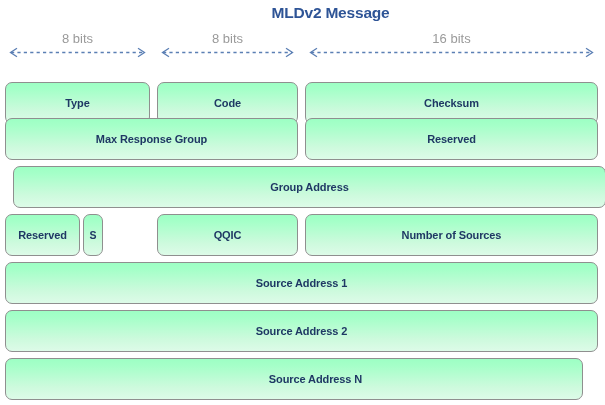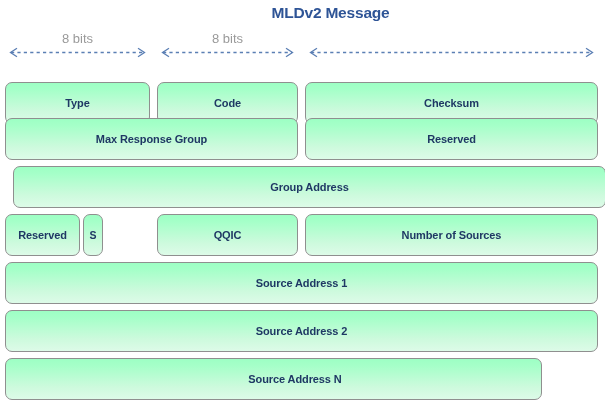--- a/index.html
+++ b/index.html
@@ -83,20 +83,21 @@
       </div>
       <div class="ruler" style="left: 157px; width: 141px;">
         <div class="lbl">8 bits</div>
         <svg class="arrow" viewBox="0 0 141 11" preserveAspectRatio="none">
           <line x1="6" y1="5.5" x2="135" y2="5.5" stroke="#5b7fb4" stroke-width="1.3" stroke-dasharray="3.2 3.2"></line>
           <polyline points="12,1.2999999999999998 5.5,5.5 12,9.7" fill="none" stroke="#5b7fb4" stroke-width="1.3"></polyline>
           <polyline points="129,1.2999999999999998 135.5,5.5 129,9.7" fill="none" stroke="#5b7fb4" stroke-width="1.3"></polyline>
         </svg>
       </div>
       <div class="ruler" style="left: 305px; width: 293px;">
+        <div class="lbl">16 bits</div>
         <svg class="arrow" viewBox="0 0 293 11" preserveAspectRatio="none">
           <line x1="6" y1="5.5" x2="287" y2="5.5" stroke="#5b7fb4" stroke-width="1.3" stroke-dasharray="3.2 3.2"></line>
           <polyline points="12,1.2999999999999998 5.5,5.5 12,9.7" fill="none" stroke="#5b7fb4" stroke-width="1.3"></polyline>
           <polyline points="281,1.2999999999999998 287.5,5.5 281,9.7" fill="none" stroke="#5b7fb4" stroke-width="1.3"></polyline>
         </svg>
       </div>
     </div>
 
   <div id="rows-layer">
       <div class="row" style="top: 82px;">
@@ -117,17 +118,17 @@
         <div class="cell" style="left: 305px; width: 293px;">Number of Sources</div>
         <div class="cell" style="left: 157px; width: 141px;">QQIC</div>
       </div>
       <div class="row" style="top: 262px;">
         <div class="cell" style="left: 5px; width: 593px;">Source Address 1</div>
       </div>
       <div class="row" style="top: 310px;">
         <div class="cell" style="left: 5px; width: 593px;">Source Address 2</div>
       </div>
       <div class="row" style="top: 358px;">
-        <div class="cell" style="left: 5px; width: 537px; padding-left: 43px;">Source Address N</div>
+        <div class="cell" style="left: 5px; width: 578px; padding-left: 43px;">Source Address N</div>
       </div>
     </div>
 
 </div>
 
 </body></html>

